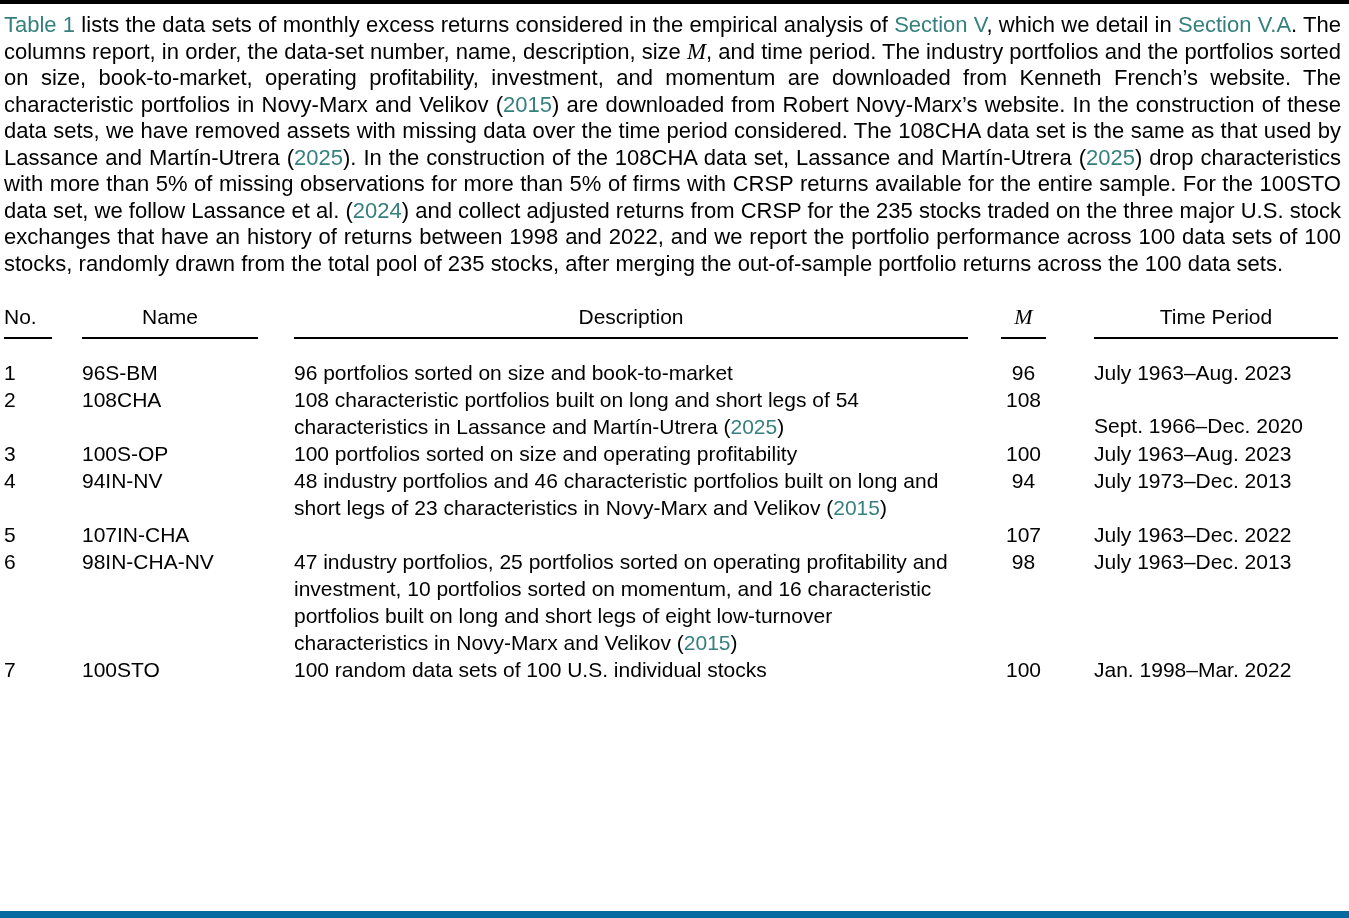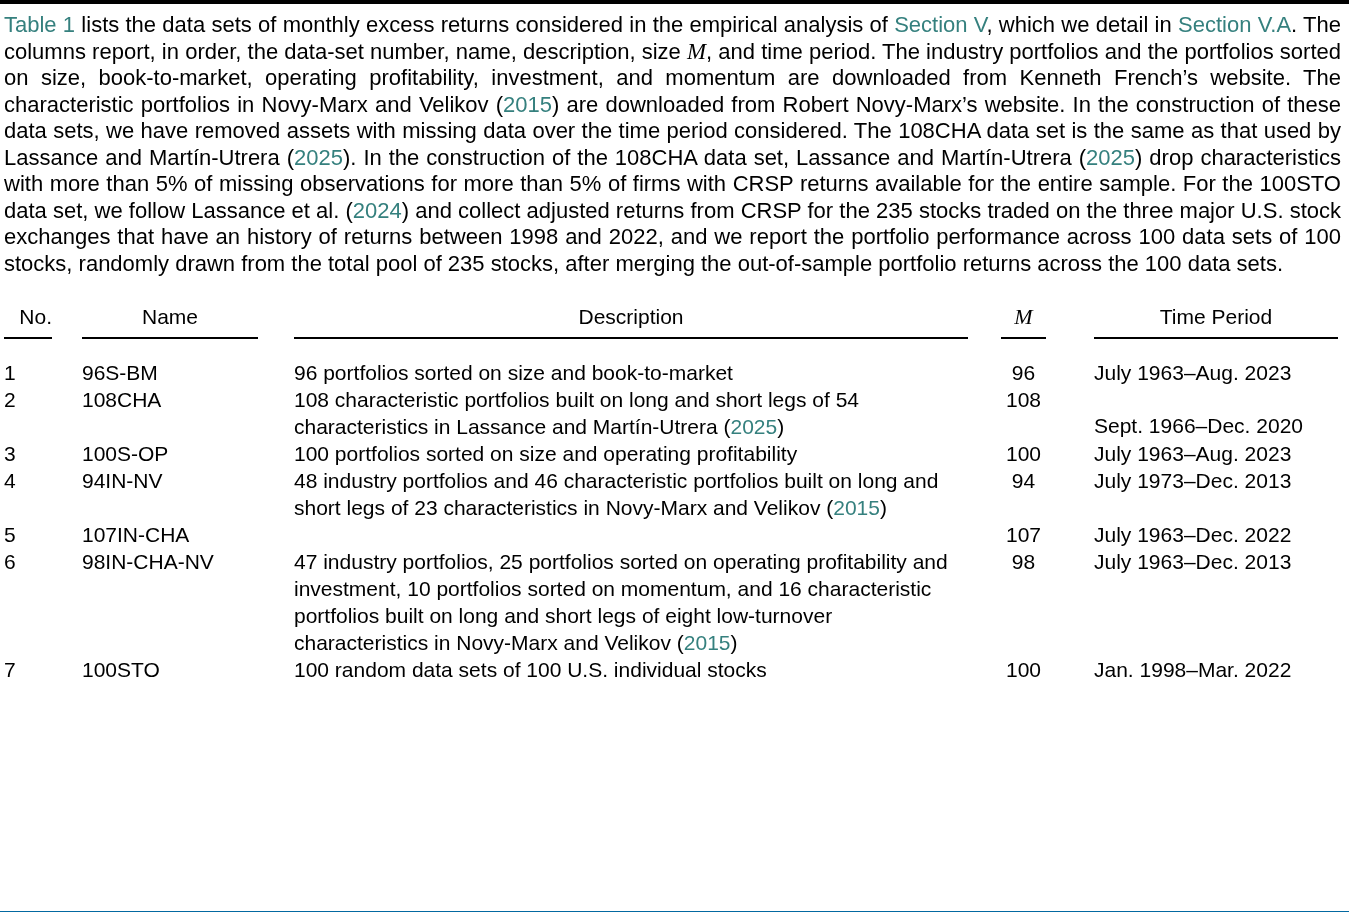--- a/index.html
+++ b/index.html
@@ -8,21 +8,21 @@
     background: #ffffff;
   }
   body {
     width: 1349px;
     font-family: "Liberation Sans", sans-serif;
     color: #000000;
     -webkit-font-smoothing: antialiased;
   }
   .page {
     border-top: 4px solid #000;
-    border-bottom: 1px solid #0369a1;
+    border-bottom: 8px solid #0369a1;
     padding: 8px 8px 8px 4px;
     min-height: 891px;
   }
   .notes {
     font-size: 22px;
     line-height: 26.5px;
     text-align: justify;
     margin: 0;
   }
   .plain { color: inherit; }
@@ -40,21 +40,21 @@
     line-height: 27px;
     align-items: start;
   }
   .hdr {
     grid-row: 1;
     border-bottom: 2px solid #000;
     padding-bottom: 7px;
     text-align: center;
     white-space: nowrap;
   }
-  .hdr-no   { grid-column: 1; text-align: right; }
+  .hdr-no   { grid-column: 1; text-align: left; }
   .hdr-name { grid-column: 3; }
   .hdr-description { grid-column: 5; }
   .hdr-m {
     grid-column: 7;
     font-style: italic;
     font-family: "Liberation Serif", serif;
     font-size: 22px;
   }
   .hdr-time { grid-column: 9; }
   .hdr-gap {

